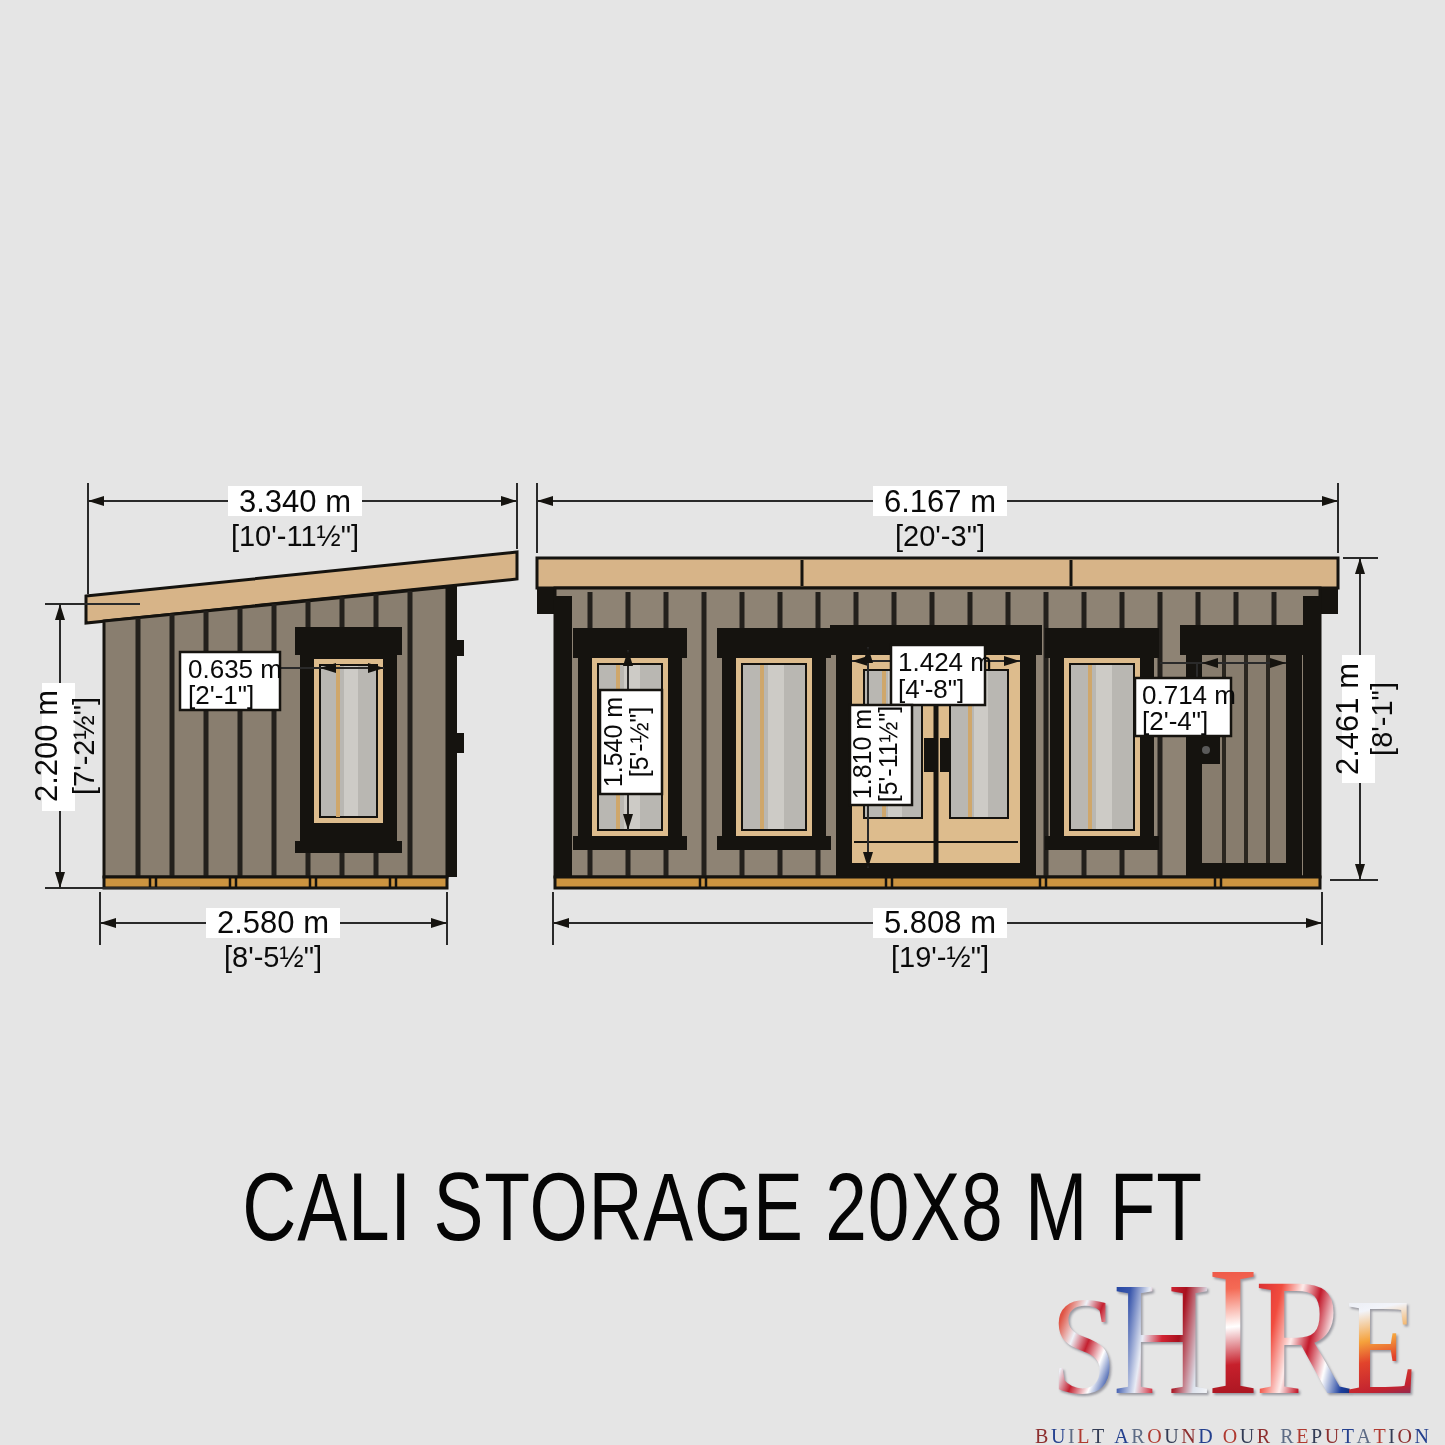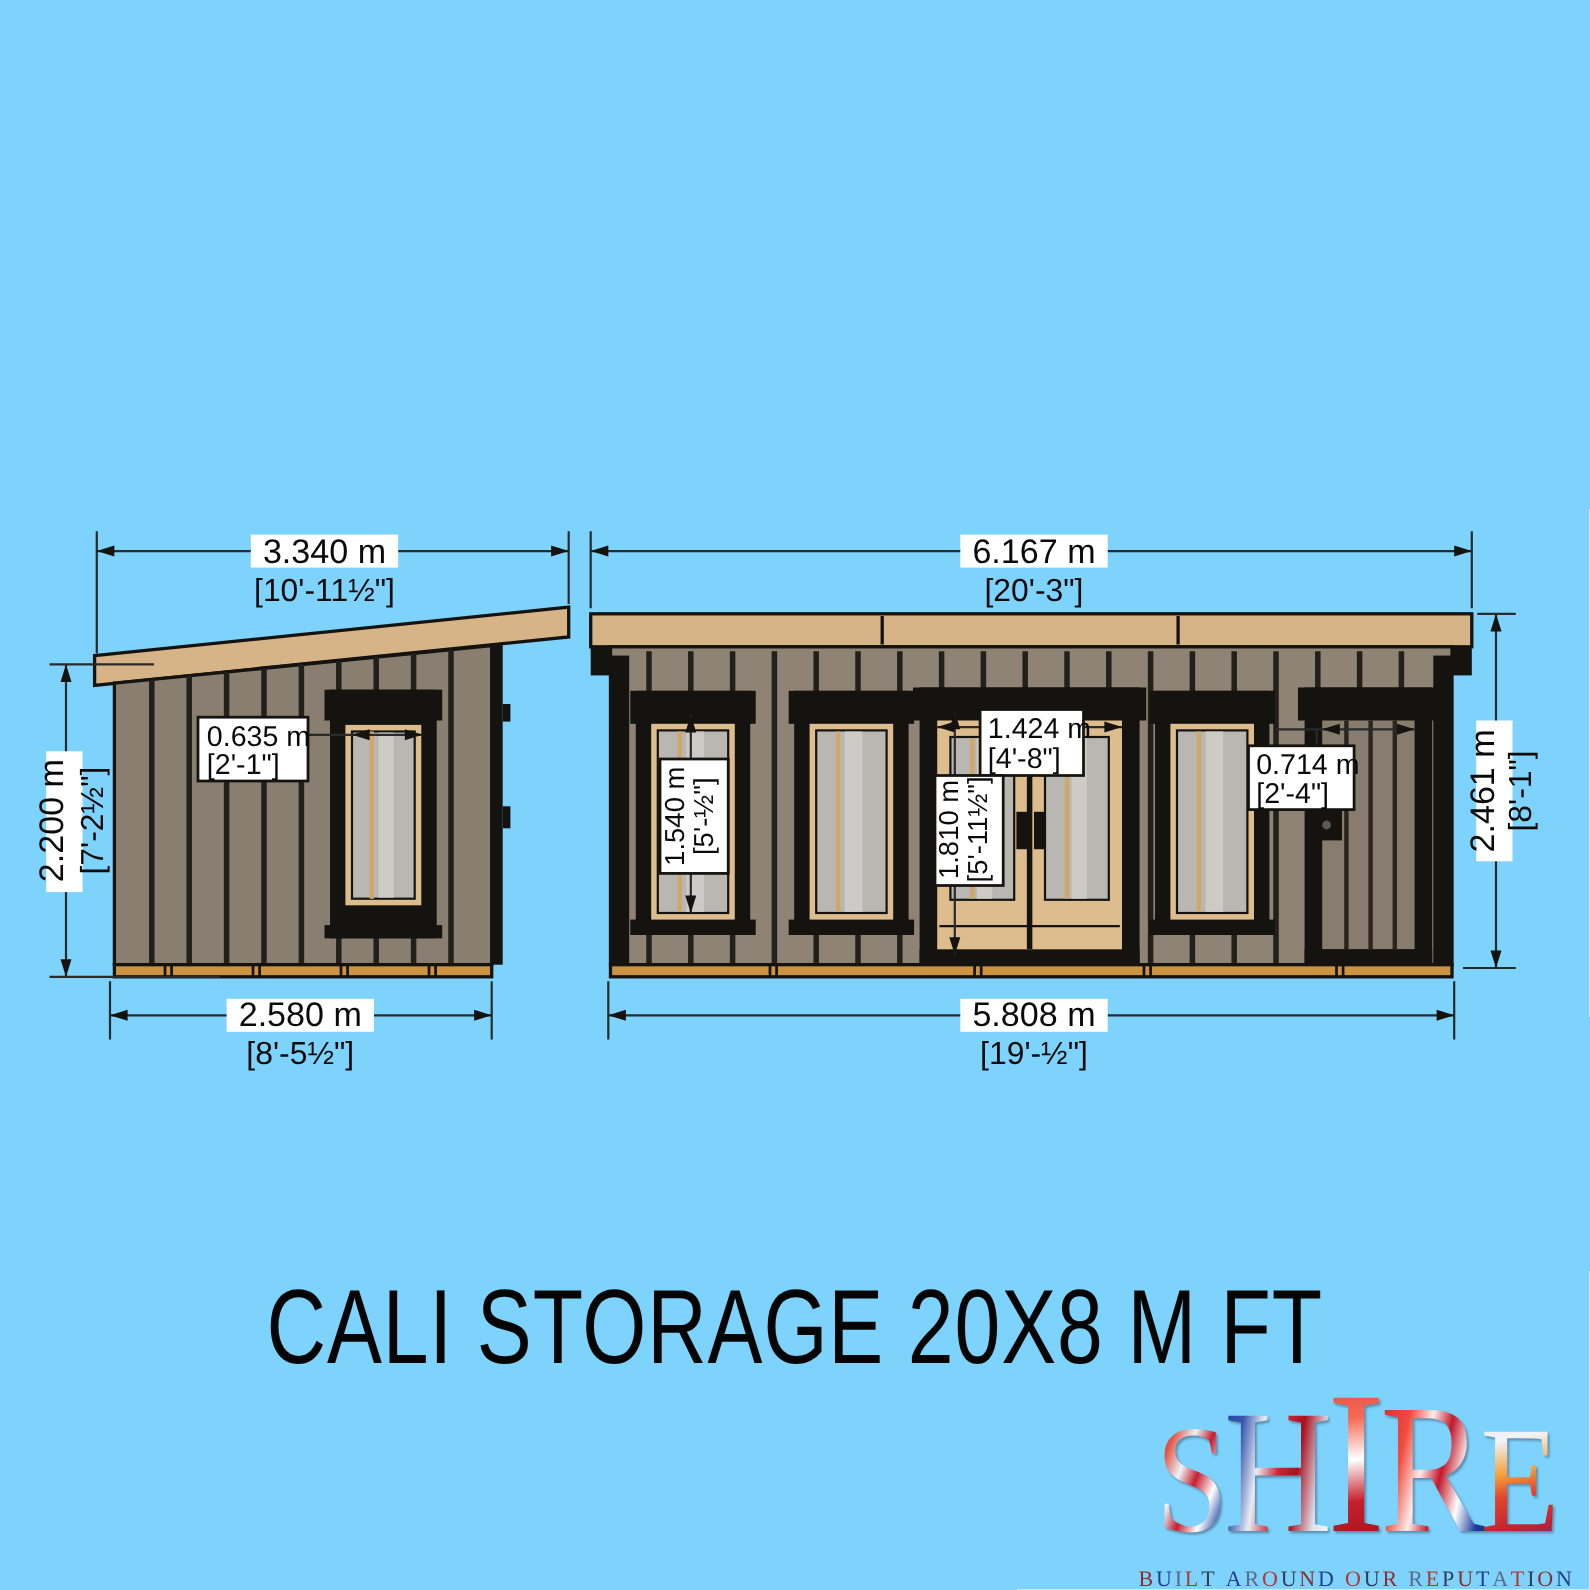--- a/index.html
+++ b/index.html
@@ -1,16 +1,16 @@
 <!DOCTYPE html>
 <html><head>
 <meta charset="utf-8">
 <style>
   html,body{margin:0;padding:0;background:#fff;}
-  .canvas{position:relative;width:1445px;height:1445px;background:#7dd3fc;overflow:hidden;
+  .canvas{position:relative;width:1445px;height:1445px;background:#e5e5e5;overflow:hidden;
           font-family:"Liberation Sans",sans-serif;}
   svg{position:absolute;left:0;top:0;}
 
   
   .blk{fill:#15130f;}
   .outl{stroke:#15130f;stroke-width:3;}
   .tan{fill:#ddbc8d;}
   .glass{fill:#b9b7b2;stroke:#15130f;stroke-width:2;}
   .glassL{fill:#cdcbc6;}
   .stripe{stroke:#cfa76b;stroke-width:4;}

